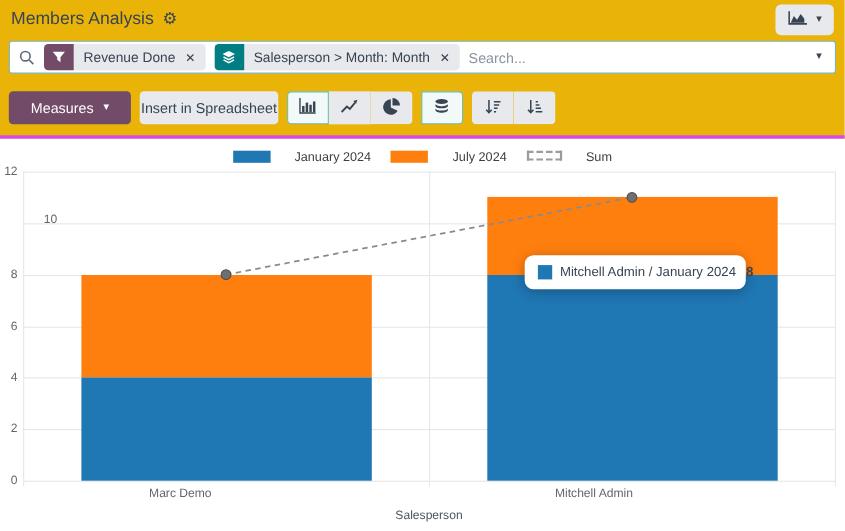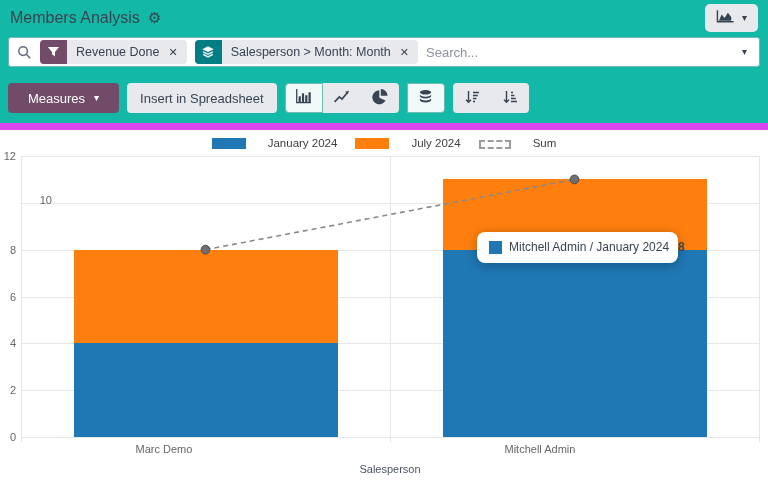--- a/index.html
+++ b/index.html
@@ -1,20 +1,20 @@
 <!DOCTYPE html>
 <html><head>
 <meta charset="utf-8">
 <style>
   * { box-sizing: border-box; margin: 0; padding: 0; }
   html,body { width:768px; height:483px; overflow:hidden; background:#fff;
     font-family:"Liberation Sans", sans-serif; color:#374151; }
 
   
-  .control-panel { background:#14b8a6; border-bottom:7px solid #d946ef; padding-bottom:10px; }
+  .control-panel { background:#eab308; border-bottom:3px solid #d946ef; padding-bottom:10px; }
   .header-row { display:flex; align-items:center; justify-content:space-between;
     padding:5px 10px 3px 10px; height:33px; }
   .title-wrap { display:flex; align-items:center; gap:8px; }
   .page-title { font-size:16px; font-weight:500; color:#394452; }
   .gear { font-size:15px; color:#394452; line-height:1; cursor:pointer; }
   .view-switch-btn { display:flex; align-items:center; gap:7px; background:#e7e9ed;
     border:none; border-radius:5px; padding:5px 11px; color:#394452; cursor:pointer; height:28px; }
   .caret { font-size:10px; color:inherit; line-height:1; }
 
   
@@ -31,34 +31,34 @@
   .search-input { flex:1; border:none; outline:none; font-size:13px; color:#394452;
     font-family:"Liberation Sans", sans-serif; background:transparent; }
   .search-input::placeholder { color:#8a93a1; }
   .search-caret { color:#394452; padding:0 4px; cursor:pointer; }
 
   
   .toolbar-row { display:flex; align-items:center; gap:8px; padding:16px 8px 0 8px; }
   .btn { border:none; font-family:"Liberation Sans", sans-serif; font-size:13px; font-weight:500;
     border-radius:4px; height:30px; cursor:pointer; }
   .btn-measures { background:#714B67; color:#fff; display:flex; align-items:center; gap:9px; padding:0 20px; }
-  .btn-plain { background:#e7e9ed; color:#394452; padding:0 13px; }
+  .btn-plain { background:#e7e9ed; color:#394452; padding:0 1px; }
   .btn-group { display:flex; }
   .icon-btn { width:38px; height:30px; background:#e7e9ed; border:1px solid transparent;
     display:flex; align-items:center; justify-content:center; color:#394452; cursor:pointer; }
   .btn-group .icon-btn:first-child { border-radius:4px 0 0 4px; }
   .btn-group .icon-btn:last-child { border-radius:0 4px 4px 0; }
   .icon-btn.standalone { border-radius:4px; }
   .icon-btn.active { background:#f2faf9; border:1px solid #6cbcb2; border-radius:4px; }
 
   
   .chart-area { position:absolute; left:0; top:130px; width:768px; height:353px; background:#fff; }
   .legend { position:absolute; top:7px; left:0; width:100%; display:flex; justify-content:center;
     gap:18px; align-items:center; font-size:11.5px; color:#3c4043; }
-  .legend-item { display:flex; align-items:flex-end; gap:22px; cursor:pointer; }
+  .legend-item { display:flex; align-items:flex-start; gap:22px; cursor:pointer; }
   .legend-swatch { width:34px; height:11px; }
   .legend-swatch.dashed { width:32px; height:9px; background:#fdfdfd; border:2.5px dashed #9b9b9b; }
   .grid-hline { position:absolute; height:1px; background:#e7e7e7; }
   .grid-vline { position:absolute; width:1px; background:#e7e7e7; }
   .y-tick { position:absolute; font-size:11px; color:#666; text-align:right; width:16px; }
   .bar-seg { position:absolute; }
   .x-cat { position:absolute; font-size:11px; color:#666; text-align:left; width:140px; }
   .x-axis-title { position:absolute; font-size:11px; color:#4b5563; text-align:center; width:140px; }
   .sum-svg { position:absolute; left:0; top:0; pointer-events:none; }
 

